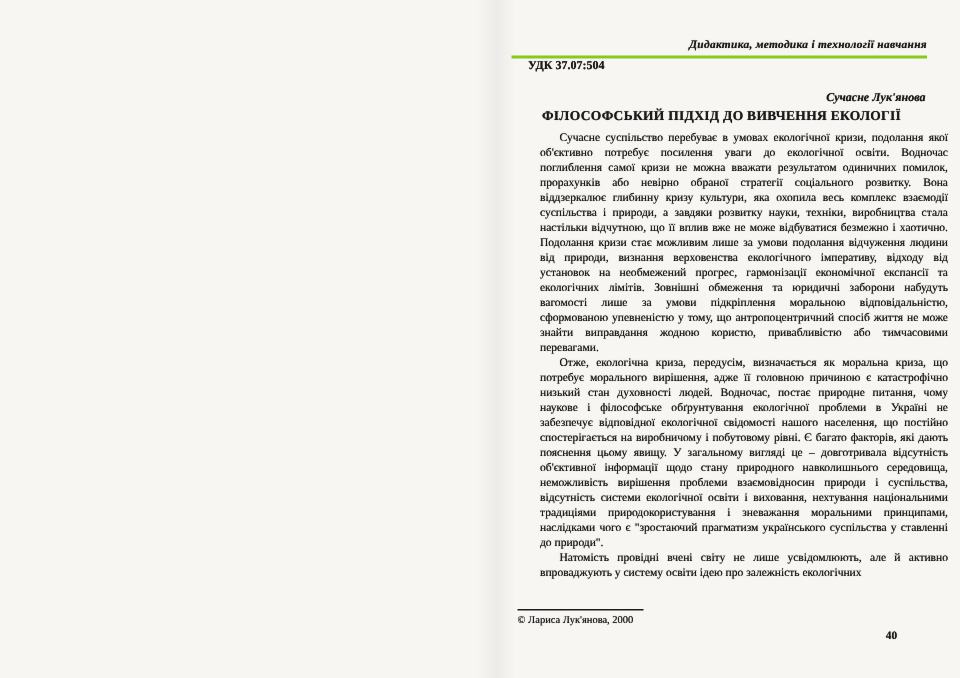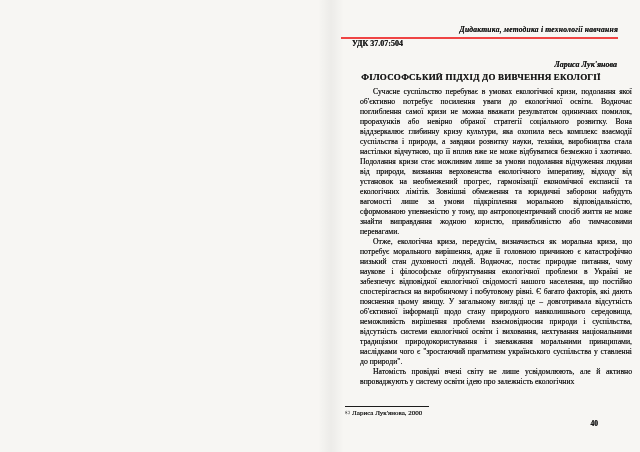--- a/index.html
+++ b/index.html
@@ -27,21 +27,21 @@
   .running-head {
     position: absolute;
     left: 341px; top: 25px;
     width: 277px;
     text-align: right;
     font-style: italic;
     font-weight: 700;
     font-size: 7.6px;
     letter-spacing: 0.2px;
     padding-bottom: 3px;
-    border-bottom: 2px solid #ef4444;
+    border-bottom: 2px solid #84cc16;
   }
 
   .udc {
     position: absolute;
     left: 352px; top: 39px;
     font-weight: 700;
     font-size: 8px;
     text-align: right;
   }
 
@@ -101,21 +101,21 @@
 <body>
 
 <div class="canvas">
 
   <div class="spine"></div>
 
   <div class="running-head scan-text">Дидактика, методика і технології навчання</div>
 
   <div class="udc scan-text">УДК 37.07:504</div>
 
-  <div class="author scan-text">Лариса Лук'янова</div>
+  <div class="author scan-text">Сучасне Лук'янова</div>
 
   <div class="title scan-text">ФІЛОСОФСЬКИЙ ПІДХІД ДО ВИВЧЕННЯ ЕКОЛОГІЇ</div>
 
   <div class="body-col scan-text">
     <p>Сучасне суспільство перебуває в умовах екологічної кризи, подолання якої об'єктивно потребує посилення уваги до екологічної освіти. Водночас поглиблення самої кризи не можна вважати результатом одиничних помилок, прорахунків або невірно обраної стратегії соціального розвитку. Вона віддзеркалює глибинну кризу культури, яка охопила весь комплекс взаємодії суспільства і природи, а завдяки розвитку науки, техніки, виробництва стала настільки відчутною, що її вплив вже не може відбуватися безмежно і хаотично. Подолання кризи стає можливим лише за умови подолання відчуження людини від природи, визнання верховенства екологічного імперативу, відходу від установок на необмежений прогрес, гармонізації економічної експансії та екологічних лімітів. Зовнішні обмеження та юридичні заборони набудуть вагомості лише за умови підкріплення моральною відповідальністю, сформованою упевненістю у тому, що антропоцентричний спосіб життя не може знайти виправдання жодною користю, привабливістю або тимчасовими перевагами.</p>
     <p>Отже, екологічна криза, передусім, визначається як моральна криза, що потребує морального вирішення, адже її головною причиною є катастрофічно низький стан духовності людей. Водночас, постає природне питання, чому наукове і філософське обґрунтування екологічної проблеми в Україні не забезпечує відповідної екологічної свідомості нашого населення, що постійно спостерігається на виробничому і побутовому рівні. Є багато факторів, які дають пояснення цьому явищу. У загальному вигляді це – довготривала відсутність об'єктивної інформації щодо стану природного навколишнього середовища, неможливість вирішення проблеми взаємовідносин природи і суспільства, відсутність системи екологічної освіти і виховання, нехтування національними традиціями природокористування і зневажання моральними принципами, наслідками чого є "зростаючий прагматизм українського суспільства у ставленні до природи".</p>
     <p>Натомість провідні вчені світу не лише усвідомлюють, але й активно впроваджують у систему освіти ідею про залежність екологічних</p>
   </div>
 
   <div class="foot-rule"></div>

